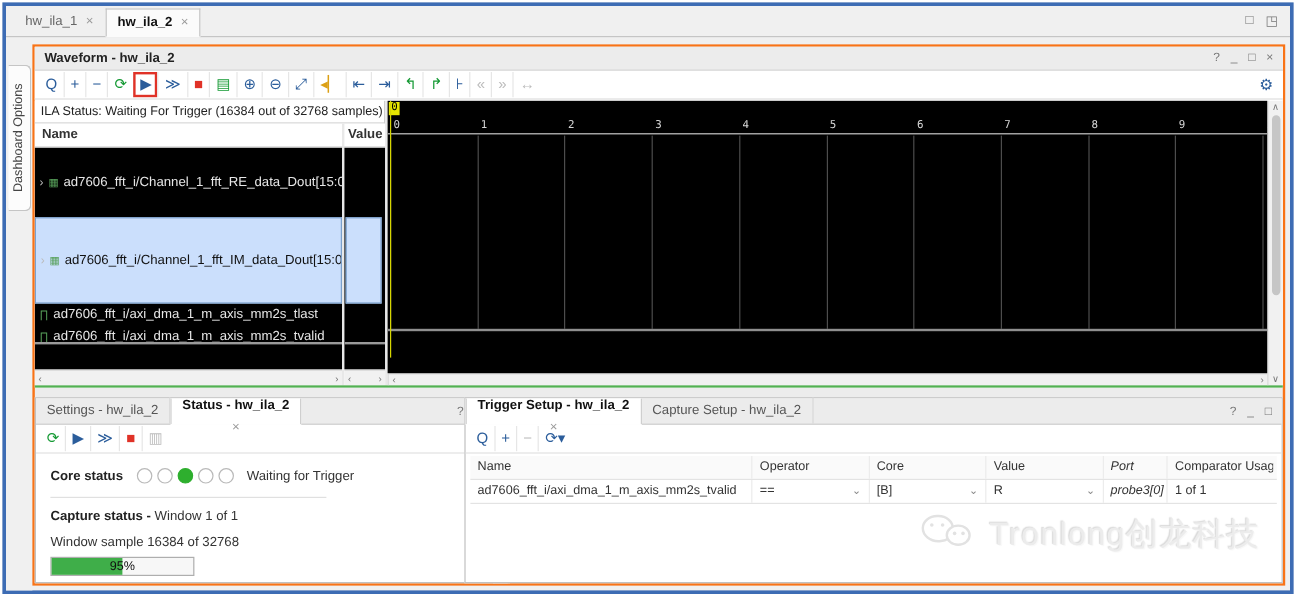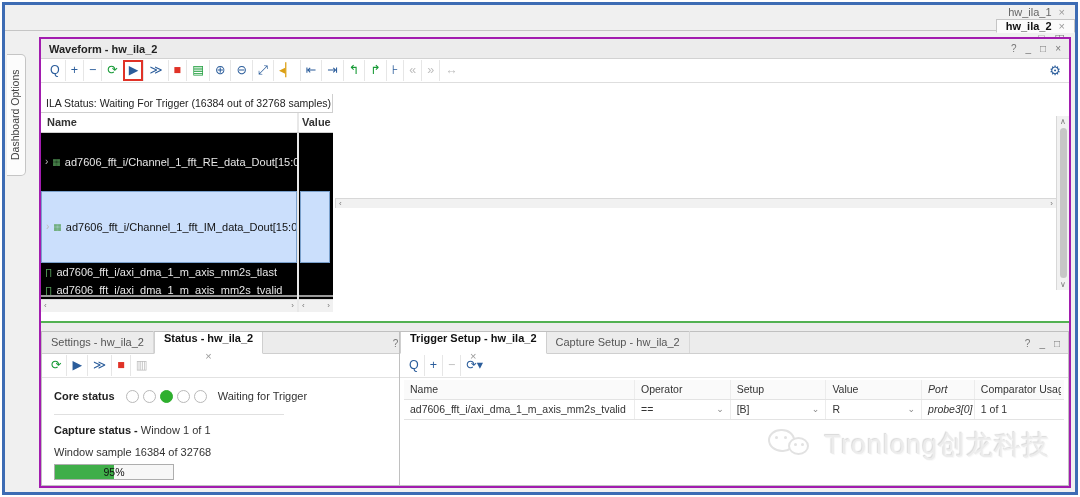--- a/index.html
+++ b/index.html
@@ -3,58 +3,58 @@
 <meta charset="utf-8">
 <style>
   * { box-sizing: border-box; margin: 0; padding: 0; }
   html,body { width:1080px; height:497px; overflow:hidden; background:#fff;
               font-family:"Liberation Sans", sans-serif; font-size:11px; color:#333; }
   .frame { position:absolute; left:2px; top:2px; width:1076px; height:493px;
            border:3px solid #3d6cb4; background:#f0f0f0; }
 
   
   .tabbar { position:absolute; left:0; top:0; right:0; height:26px; background:#f0f0f0;
-            border-bottom:1px solid #c5c5c5; display:flex; align-items:flex-end; padding-left:6px;flex-direction:column; }
+            border-bottom:1px solid #c5c5c5; display:flex; align-items:flex-end; padding-left:6px; }
   .dtab { height:24px; display:flex; align-items:center; gap:7px; padding:0 9px; color:#666;
           border:1px solid transparent; cursor:default; }
   .dtab.active { background:#fbfbfb; border-color:#c5c5c5; border-bottom-color:#fbfbfb;
                  margin-bottom:-1px; color:#111; font-weight:bold; }
   .tclose { color:#999; font-size:11px; font-weight:normal; }
   .win-ctrls { margin-left:auto; display:flex; gap:10px; padding:0 10px 6px 0; color:#777; font-size:11px; }
 
   
   .side-strip { position:absolute; left:0; top:27px; bottom:0; width:22px; background:#f0f0f0; }
   .side-tab { position:absolute; top:22px; left:2px; width:19px; height:122px; background:#fcfcfc;
               border:1px solid #c5c5c5; border-right:none; border-radius:5px 0 0 5px;
               writing-mode:vertical-rl; transform:rotate(180deg); text-align:center;
               font-size:10.5px; color:#444; line-height:17px; }
 
   
   .dashboard { position:absolute; left:22px; top:32px; right:4px; bottom:4px;
-               border:2px solid #a21caf; background:#ececec;margin-left:12px; }
+               border:2px solid #f97316; background:#ececec; }
 
   
   .wave-panel { position:absolute; left:0; top:0; right:0; height:284px;
                 border-bottom:2px solid #52b152; background:#fff; }
   .ptitle { height:20px; background:#ececec; border-bottom:1px solid #d2d2d2;
             display:flex; align-items:center; padding:0 8px; }
   .ptitle-text { font-weight:bold; color:#222; }
   .pctrl { margin-left:auto; display:flex; gap:9px; color:#777; font-size:10px; }
   .wtoolbar { height:24px; background:#fff; border-bottom:1px solid #dedede;
               display:flex; align-items:center; padding:0 4px; position:relative; }
   .ticons { display:flex; align-items:center; height:100%; }
   .tbico { display:inline-block; min-width:17px; padding:0 5px; text-align:center; font-size:12.5px;
            line-height:21px; cursor:default; }
   .tbico + .tbico { border-left:1px solid #e6e6e6; }
   .t-blue { color:#2b5d9b; } .t-green{ color:#169a35; } .t-red{ color:#e03227; }
   .t-orange{ color:#dca015; } .t-gray{ color:#bdbdbd; }
   .boxed { outline:2px solid #e03227; outline-offset:-2px; }
   .gear { position:absolute; right:8px; color:#2b5d9b; font-size:13px; }
 
-  .wbody { position:absolute; left:0; top:45px; right:0; bottom:0; display:flex;align-items:center; }
+  .wbody { position:absolute; left:0; top:45px; right:0; bottom:0; display:flex; }
   .leftcol { width:292px; display:flex; flex-direction:column; }
   .ila-bar { height:19px; background:#fff; border-bottom:1px solid #cfcfcf; border-right:1px solid #cfcfcf;
              line-height:18px; padding-left:5px; font-size:10.5px; color:#222; white-space:nowrap; overflow:hidden; }
   .nv-head { height:20px; display:flex; background:#fff; border-bottom:1px solid #cfcfcf; }
   .nh { width:256px; font-weight:bold; line-height:19px; padding-left:6px; }
   .vh { width:34px; font-weight:bold; line-height:19px; padding-left:3px; }
   .colgap { width:2px; background:#e8e8e8; }
   .nv-body { flex:1; display:flex; overflow:hidden; position:relative; }
   .ntree { width:256px; background:#000; position:relative; overflow:hidden; }
   .vtree { width:34px; background:#000; position:relative; overflow:hidden; }
@@ -380,21 +380,21 @@
             <span class="tbico t-blue">Q</span>
             <span class="tbico t-blue">+</span>
             <span class="tbico t-gray">−</span>
             <span class="tbico t-blue">⟳▾</span>
           </span>
       </div>
       <div class="ttable">
         <div class="trow head">
           <div class="tcell c-name">Name</div>
           <div class="tcell c-op">Operator</div>
-          <div class="tcell c-radix">Setup</div>
+          <div class="tcell c-radix">Core</div>
           <div class="tcell c-val">Value</div>
           <div class="tcell c-port">Port</div>
           <div class="tcell c-usage">Comparator Usage</div>
         </div>
         <div class="trow">
           <div class="tcell c-name">ad7606_fft_i/axi_dma_1_m_axis_mm2s_tvalid</div>
           <div class="tcell c-op selcell">
             <span>==</span>
             <span class="dd">⌄</span>
           </div>

